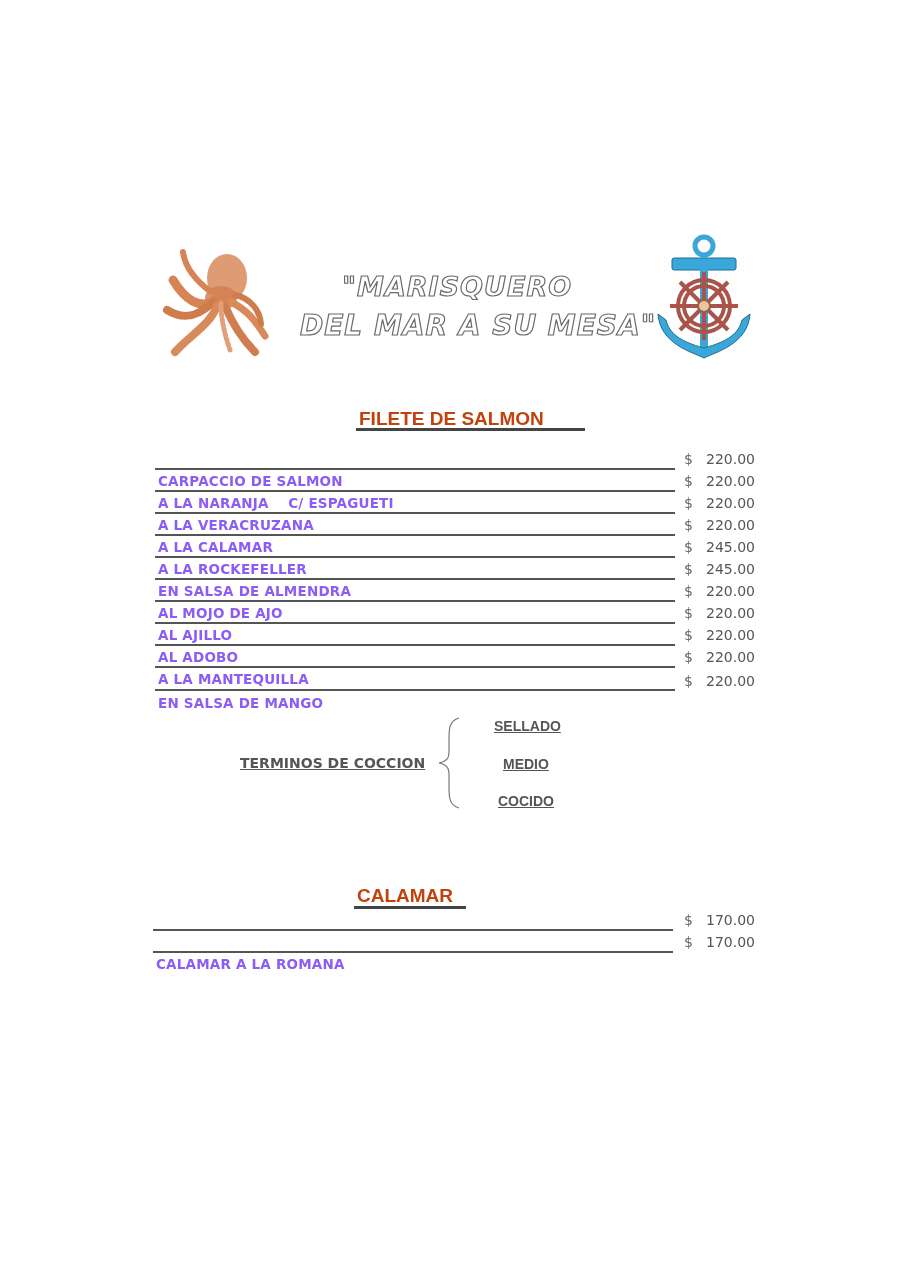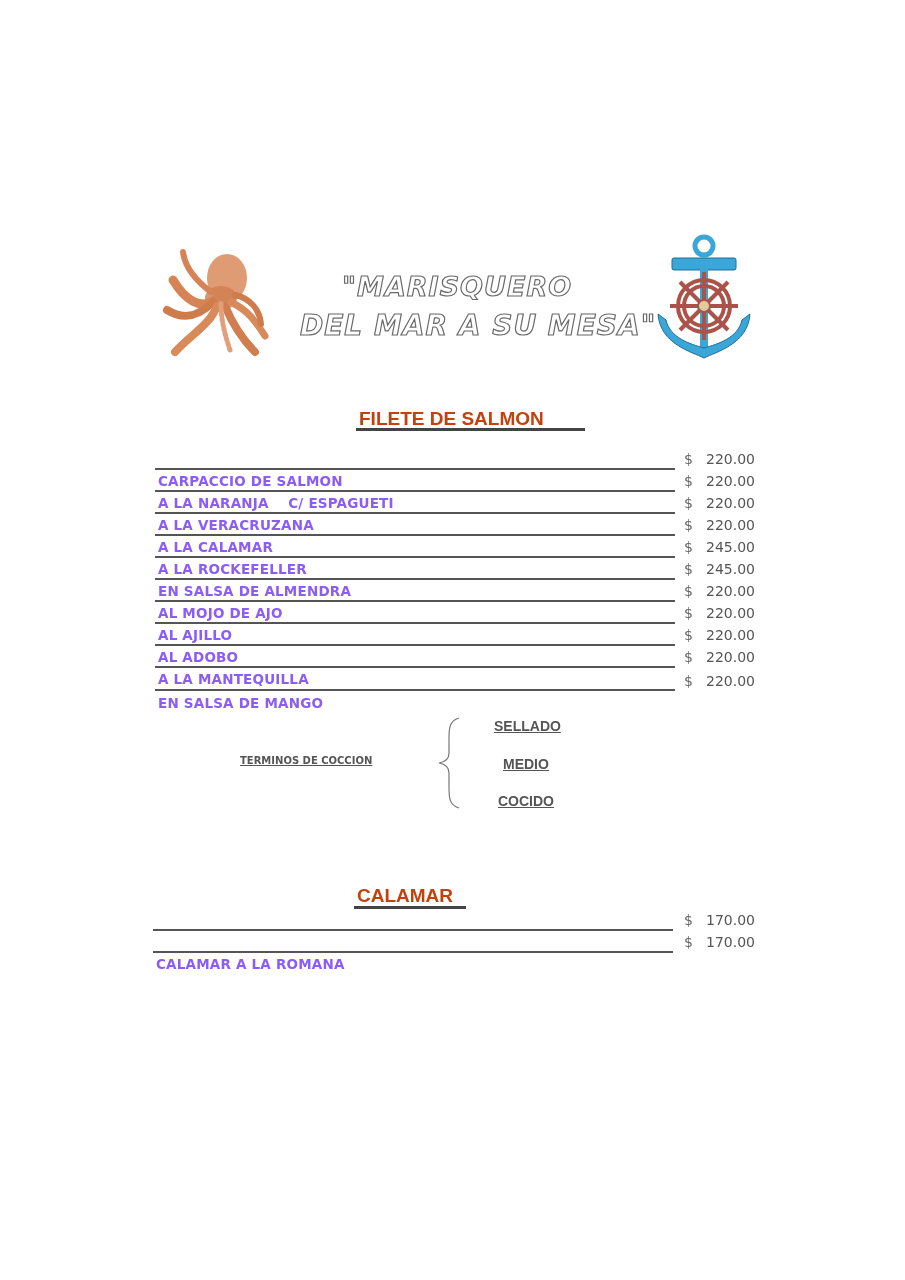--- a/index.html
+++ b/index.html
@@ -19,21 +19,21 @@
     .section-rule { position: absolute; height: 3px; background: #444; }
 
     
     .row { position: absolute; left: 155px; width: 595px; height: 22px; }
     .row .name { position: absolute; left: 3px; top: 0; font-size: 13.5px; font-weight: bold; color: #8b5cf6; letter-spacing: 0.2px; white-space: pre; margin-top: 24px; }
     .row .rule { position: absolute; left: 0; top: 19px; width: 520px; height: 2px; background: #555; }
     .row .cur { position: absolute; left: 529px; top: 2px; font-size: 14px; color: #666; }
     .row .price { position: absolute; left: 551px; top: 2px; font-size: 14px; color: #555; }
 
     
-    .terms-label { left: 240px; top: 755px; font-size: 10px; font-weight: bold; color: #555; }
+    .terms-label { left: 240px; top: 755px; font-size: 14px; font-weight: bold; color: #555; }
     .term { font-family: "Liberation Sans", sans-serif; font-weight: bold; font-size: 14px; color: #555; }
     .brace { left: 435px; top: 715px; width: 30px; height: 95px; }
   </style>
 </head>
 <body>
 
 <div class="abs octopus">
   <svg width="122" height="122" viewBox="0 0 122 122">
     <g fill="none" stroke-linecap="round">
       <ellipse cx="72" cy="38" rx="20" ry="24" fill="#d98a5a" opacity="0.85"></ellipse>

